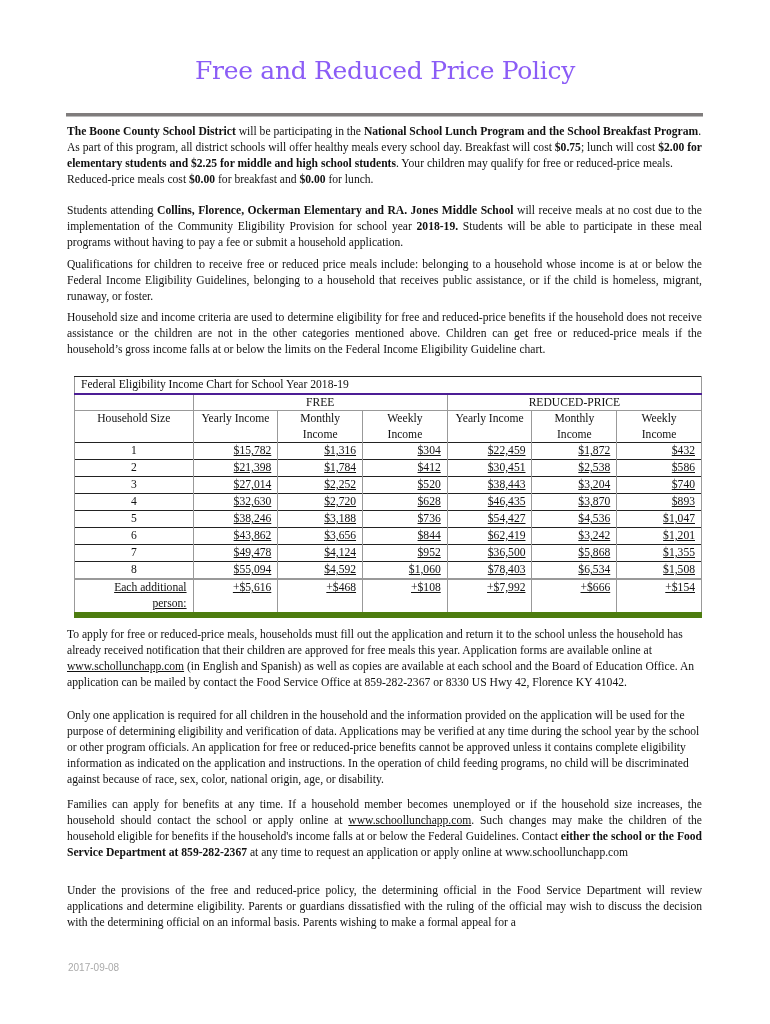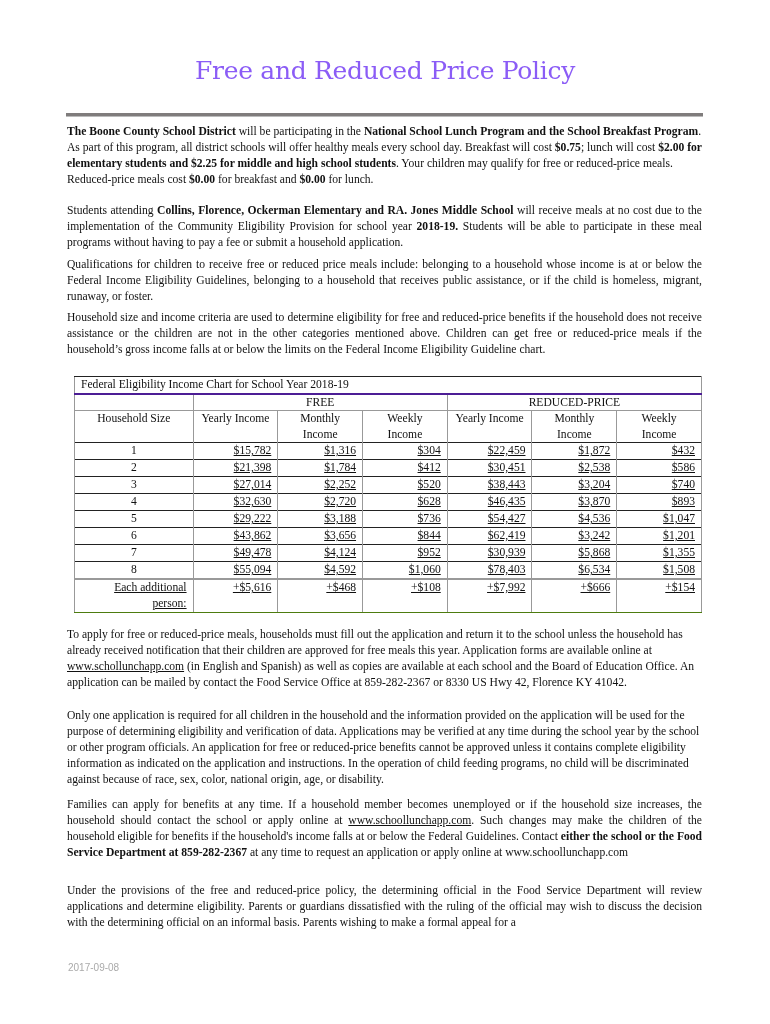--- a/index.html
+++ b/index.html
@@ -42,21 +42,21 @@
     border-left: 1px solid #999; border-right: 1px solid #999;
     padding: 0 6px; vertical-align: top;
   }
   table.elig tr.outer td { border-top: 1px solid #222; }
   table.elig .center { text-align: center; }
   table.elig .right { text-align: right; text-decoration: underline; }
   table.elig tr.hdr1 td { border-top: 1px solid #222; text-align: left; }
   table.elig tr.grp td { border-top: 2px solid #4c1d95; }
   table.elig tr.cols td { border-top: 1px solid #999; }
   table.elig tr.row td { border-top: 1px solid #222; height: 16px; }
-  table.elig tr.addl td { border-top: 2px solid #999; border-bottom: 1px solid #4d7c0f; height: 32px; }
+  table.elig tr.addl td { border-top: 2px solid #999; border-bottom: 6px solid #4d7c0f; height: 32px; }
   table.elig { border: 1px solid #222; }
 
   .footer-date {
     position: absolute; left: 68px; top: 962px;
     font-family: "Liberation Sans", sans-serif; font-size: 10px; color: #aaa;
   }
 </style>
 </head>
 <body>
 
@@ -121,42 +121,42 @@
     <td class="center">4</td>
     <td class="right">$32,630</td>
     <td class="right">$2,720</td>
     <td class="right">$628</td>
     <td class="right">$46,435</td>
     <td class="right">$3,870</td>
     <td class="right">$893</td>
   </tr>
   <tr class="row">
     <td class="center">5</td>
-    <td class="right">$29,222</td>
+    <td class="right">$38,246</td>
     <td class="right">$3,188</td>
     <td class="right">$736</td>
     <td class="right">$54,427</td>
     <td class="right">$4,536</td>
     <td class="right">$1,047</td>
   </tr>
   <tr class="row">
     <td class="center">6</td>
     <td class="right">$43,862</td>
     <td class="right">$3,656</td>
     <td class="right">$844</td>
     <td class="right">$62,419</td>
     <td class="right">$3,242</td>
     <td class="right">$1,201</td>
   </tr>
   <tr class="row">
     <td class="center">7</td>
     <td class="right">$49,478</td>
     <td class="right">$4,124</td>
     <td class="right">$952</td>
-    <td class="right">$30,939</td>
+    <td class="right">$36,500</td>
     <td class="right">$5,868</td>
     <td class="right">$1,355</td>
   </tr>
   <tr class="row">
     <td class="center">8</td>
     <td class="right">$55,094</td>
     <td class="right">$4,592</td>
     <td class="right">$1,060</td>
     <td class="right">$78,403</td>
     <td class="right">$6,534</td>

